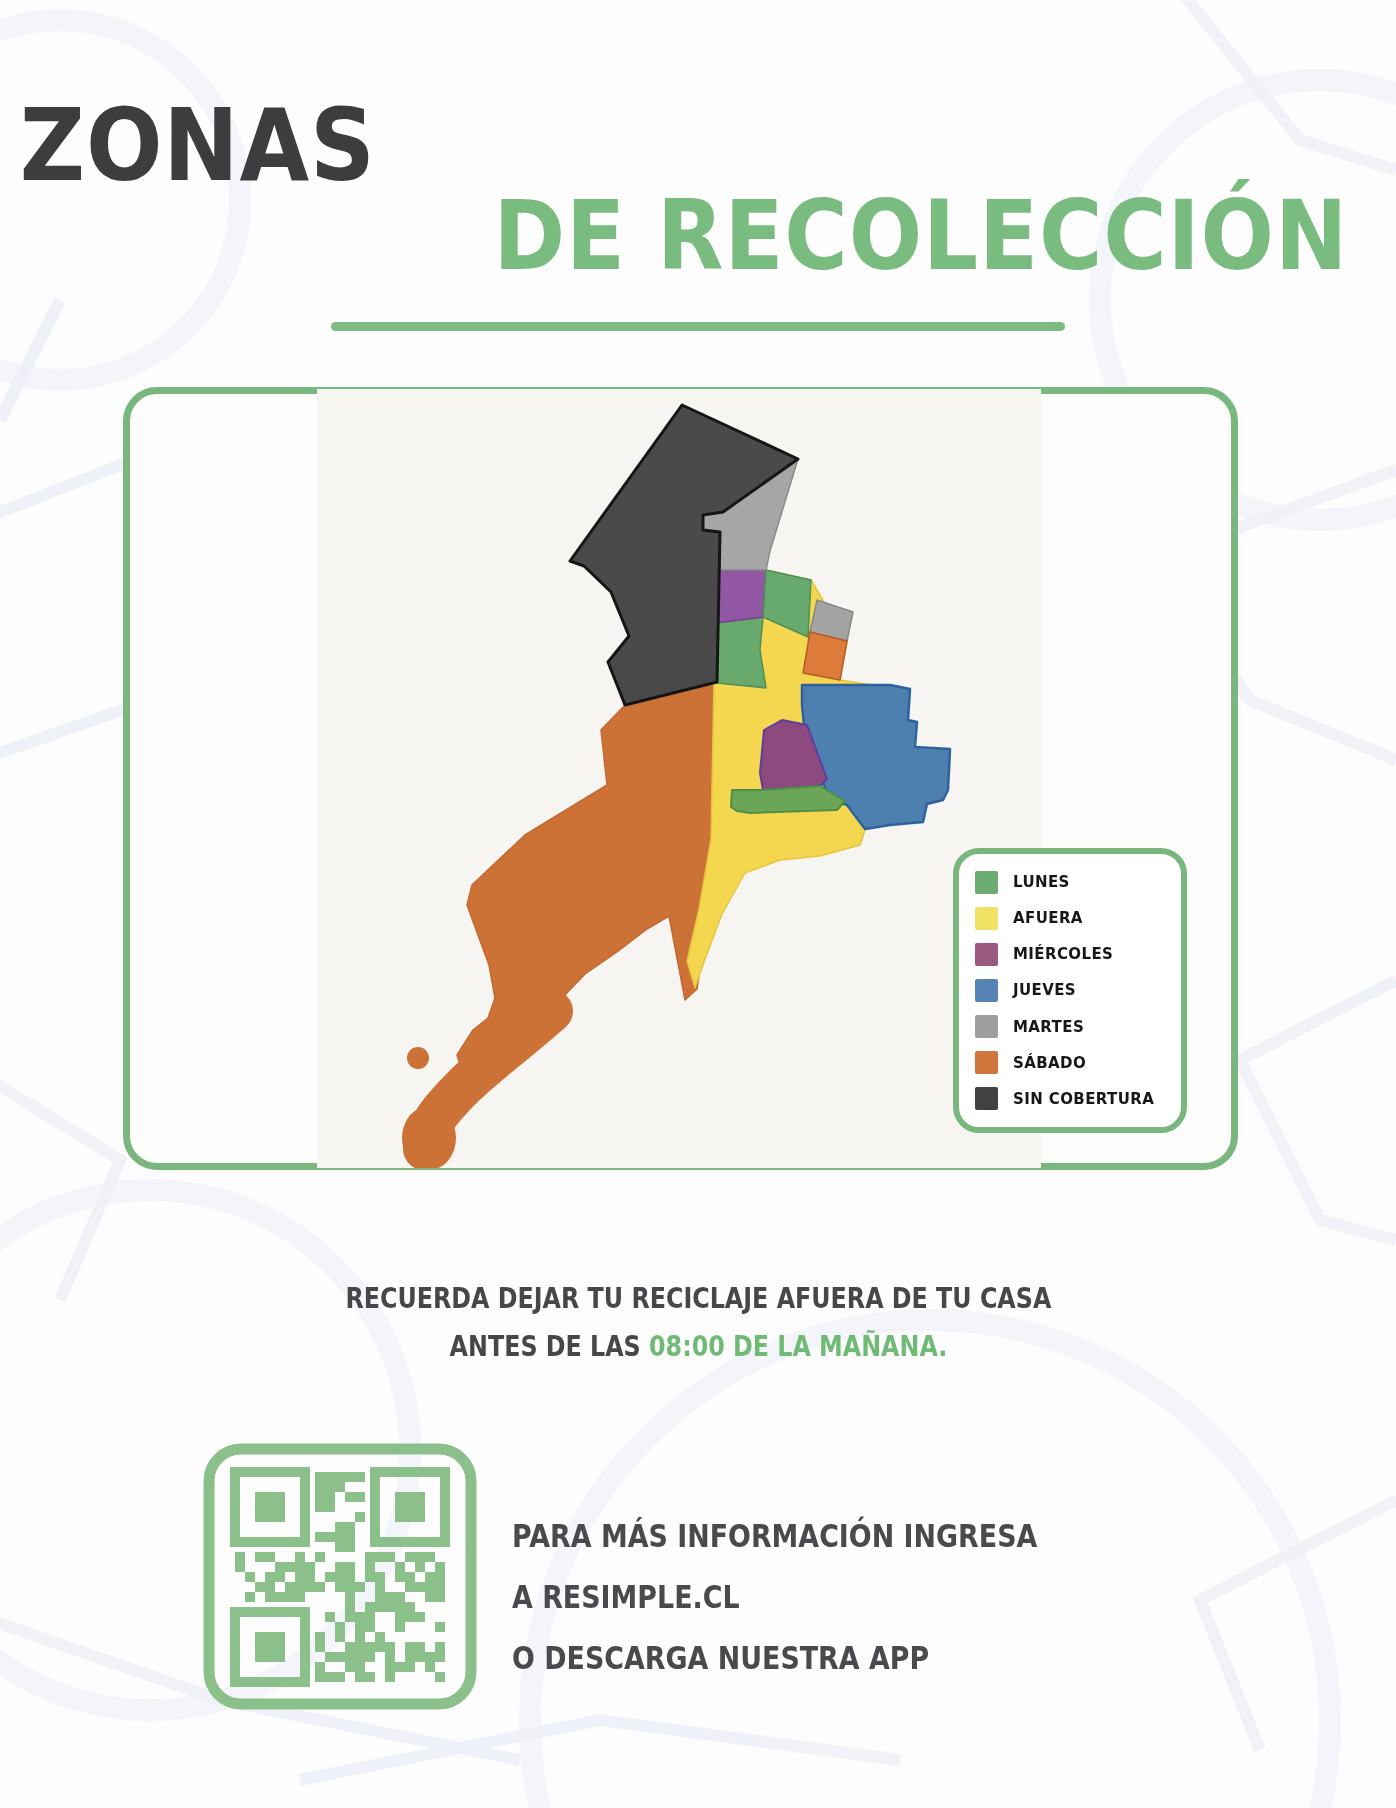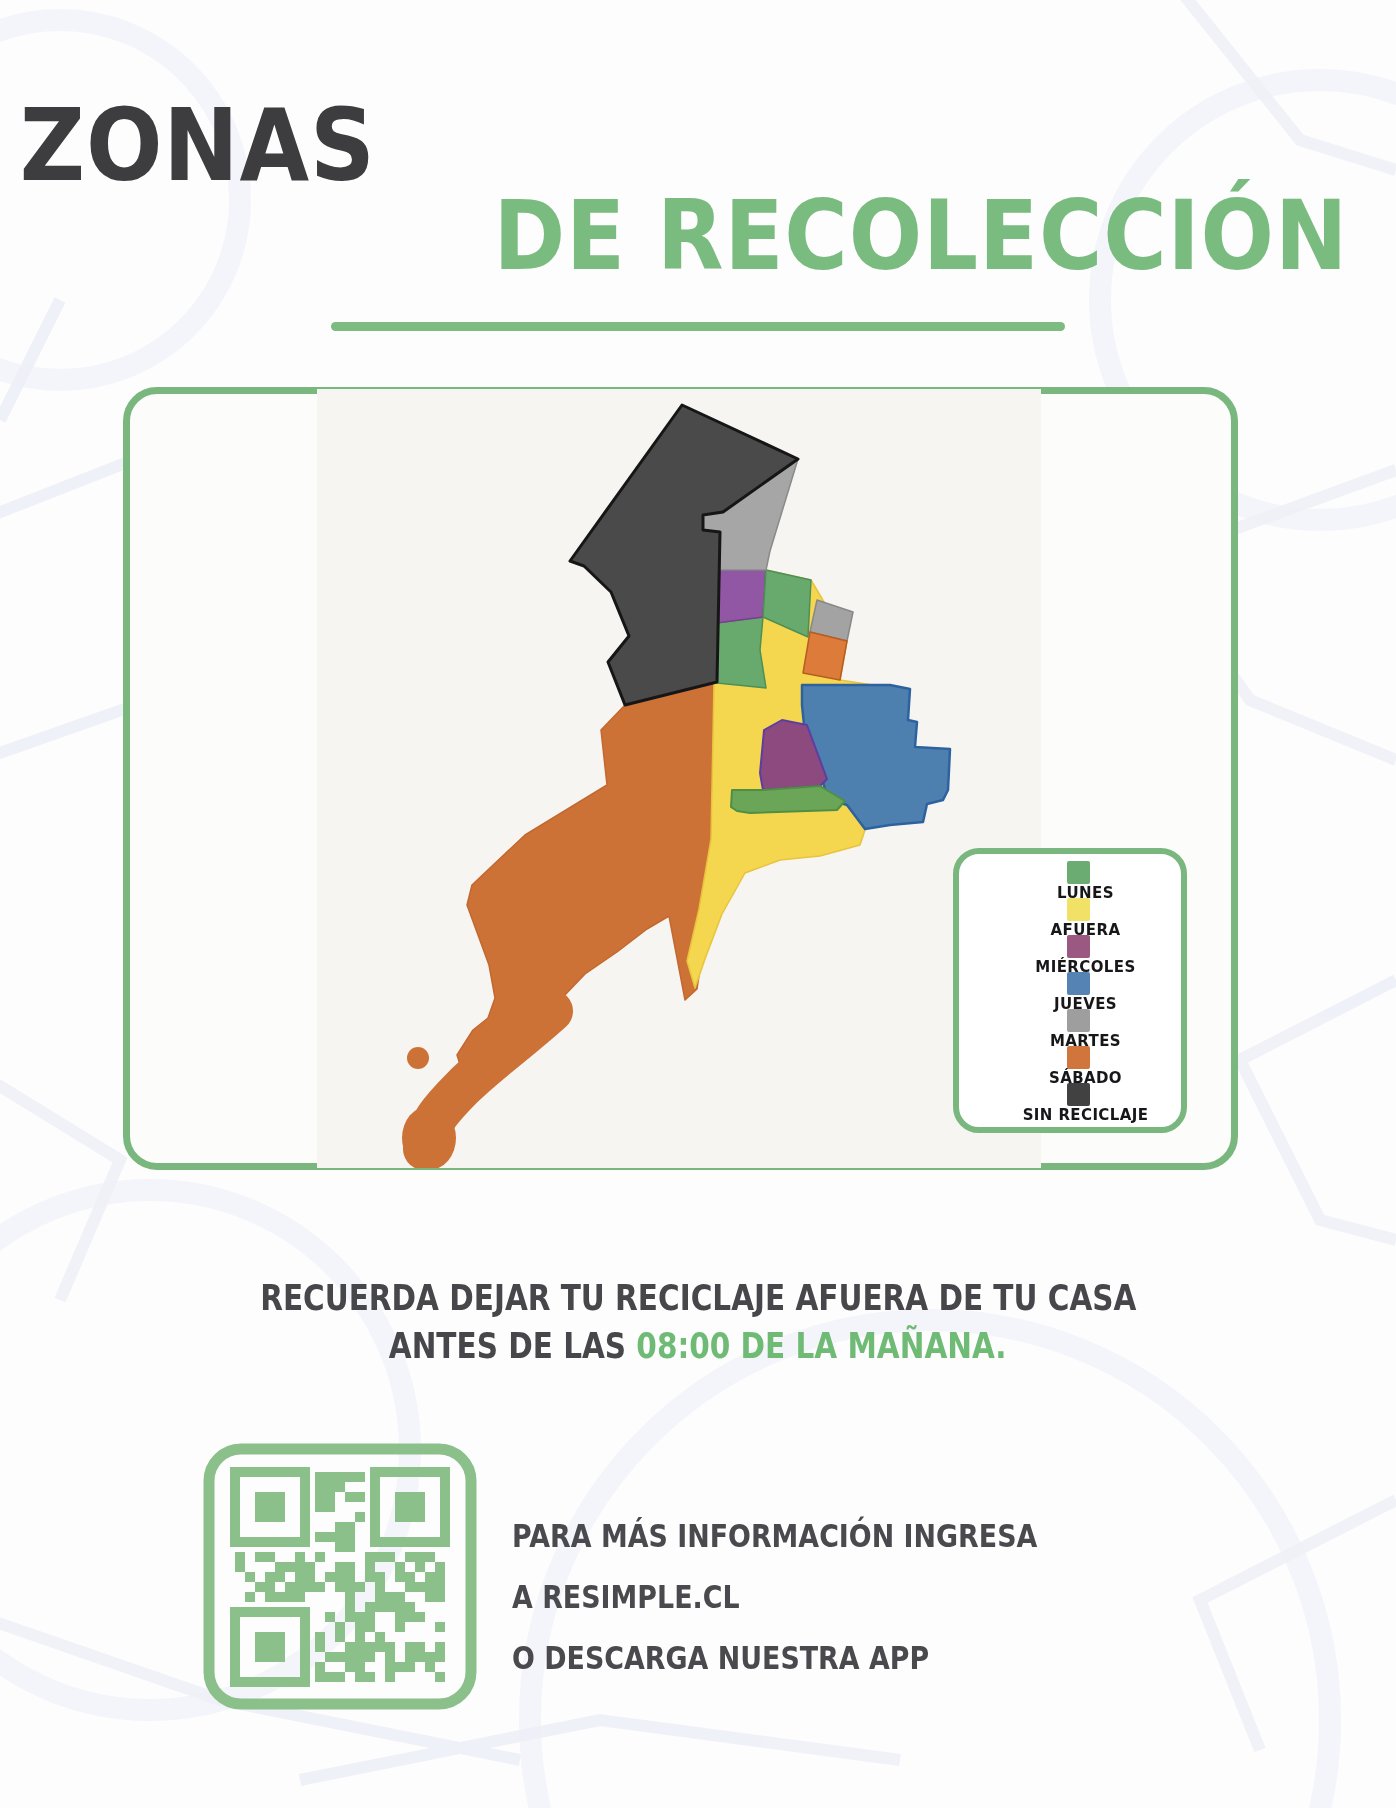--- a/index.html
+++ b/index.html
@@ -36,31 +36,31 @@
   }
   .map-svg{position:absolute;left:317px;top:389px;z-index:3;}
 
   
   .legend{
     left:953px;top:848px;width:234px;height:285px;box-sizing:border-box;
     background:#ffffff;border:6px solid #79b77e;border-radius:26px;
     z-index:4;display:flex;flex-direction:column;justify-content:center;
     padding:10px 0 10px 16px;
   }
-  .legend-row{display:flex;align-items:center;height:37px;flex-direction:column;}
+  .legend-row{display:flex;align-items:center;height:37px;}
   .legend-swatch{width:23px;height:23px;border-radius:2px;flex:0 0 23px;}
   .legend-label{
     margin-left:15px;font-size:15px;font-weight:bold;color:#17171a;
     letter-spacing:.4px;white-space:nowrap;
   }
 
   
   .reminder{
     left:0;top:1274px;width:1396px;text-align:center;z-index:2;
-    font-size:36px;font-weight:bold;color:#47474b;line-height:48px;
+    font-size:29px;font-weight:bold;color:#47474b;line-height:48px;
   }
   .reminder .cond{transform:scaleX(.82);}
   .hl-green{color:#6fbb75;}
 
   
   .qr{left:203px;top:1443px;z-index:3;}
 
   
   .info{
     left:512px;top:1506px;width:760px;z-index:2;
@@ -151,21 +151,21 @@
     <div class="legend-row">
       <span class="legend-swatch" style="background: rgb(158, 158, 158);"></span>
       <span class="legend-label">MARTES</span>
     </div>
     <div class="legend-row">
       <span class="legend-swatch" style="background: rgb(208, 118, 61);"></span>
       <span class="legend-label">SÁBADO</span>
     </div>
     <div class="legend-row">
       <span class="legend-swatch" style="background: rgb(65, 65, 65);"></span>
-      <span class="legend-label">SIN RECICLAJE</span>
+      <span class="legend-label">SIN COBERTURA</span>
     </div>
   </div>
 
 <div class="layer reminder">
   <span class="cond"><span>RECUERDA DEJAR TU RECICLAJE AFUERA DE TU CASA</span></span><br>
   <span class="cond"><span>ANTES DE LAS </span><span class="hl-green">08:00 DE LA MAÑANA.</span></span>
 </div>
 
 <svg class="layer qr" id="qr-svg" width="274" height="267" viewBox="0 0 274 267">
     <rect x="6" y="6" width="262" height="255" rx="32" fill="none" stroke="#8bc08b" stroke-width="11"></rect>

